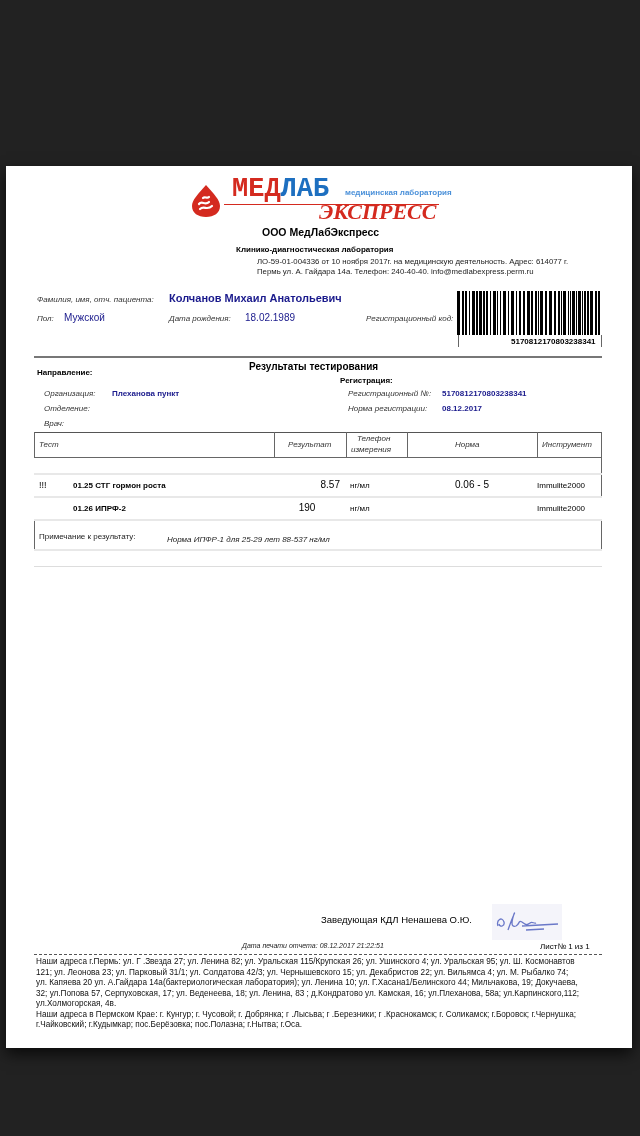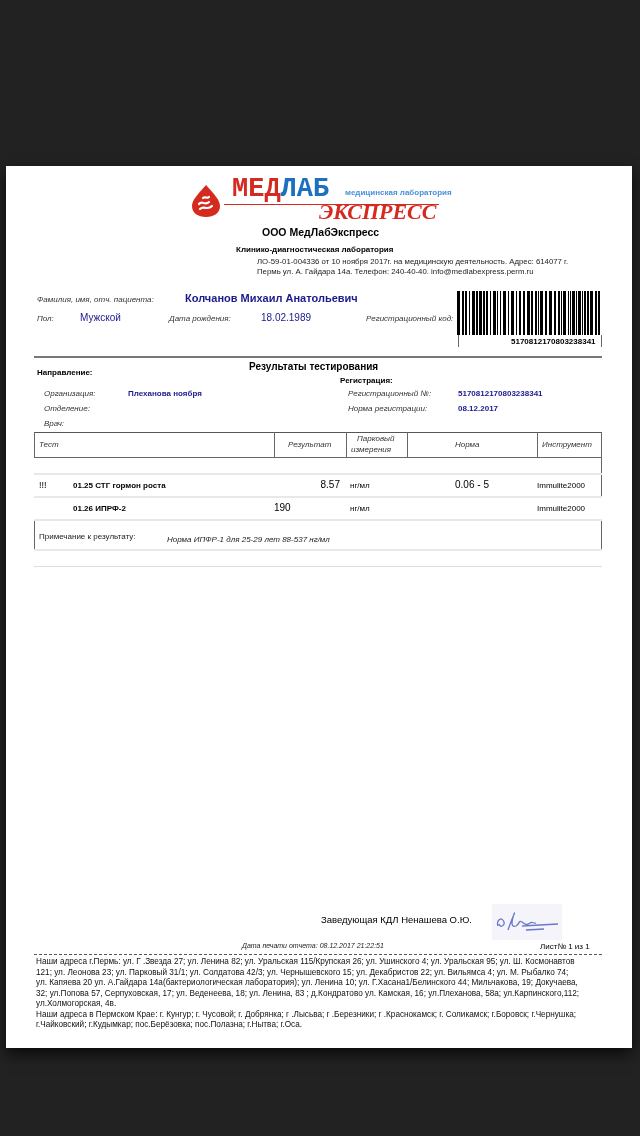--- a/index.html
+++ b/index.html
@@ -2,21 +2,21 @@
 <html><head>
 <meta charset="utf-8">
 <style>
   html, body { margin:0; padding:0; }
   body { width:640px; height:1136px; background:#222; position:relative; overflow:hidden;
          font-family:"Liberation Sans", sans-serif; color:#000; }
   .page { position:absolute; left:6px; top:166px; width:626px; height:882px; background:#fff;
           box-shadow:0 6px 14px rgba(0,0,0,0.7); }
   .abs { position:absolute; white-space:nowrap; }
   .lbl { font-style:italic; font-size:8px; color:#333; }
-  .blue { color:#1a1a8c;margin-left:16px; }
+  .blue { color:#1a1a8c; }
   .b { font-weight:bold; }
   .logo-text-med { position:absolute; left:226px; top:8px; font-family:Liberation Mono, monospace; font-weight:bold; font-size:27px; color:#d42a1f; letter-spacing:0px; }
   .logo-text-lab { color:#1d6fc0; }
   .logo-sub { position:absolute; left:339px; top:22px; font-size:8px; color:#4a90d9;font-weight:bold; }
   .logo-line { position:absolute; left:218px; top:38px; width:215px; height:1px; background:#d42a1f; }
   .logo-exp { position:absolute; left:313px; top:33px; font-family:"Liberation Serif", serif; font-style:italic; font-weight:bold; font-size:22px; color:#d42a1f; }
   .hr { position:absolute; left:28px; width:568px; height:2px; background:#777; }
   .hr-light { position:absolute; left:28px; width:568px; height:1px; background:#ddd; }
   .cell { position:absolute; font-size:8px; }
   .vline { position:absolute; width:1px; background:#666; }
@@ -102,21 +102,21 @@
     </div>
   <div class="vline" style="left:452px;top:169px;height:12px"></div>
   <div class="vline" style="left:595px;top:169px;height:12px"></div>
   <div class="abs b" style="left:505px;top:171px;font-size:8px">5170812170803238341</div>
 
   <div class="hr" style="top:190px"></div>
   <div class="abs b" style="left:243px;top:195px;font-size:10px">Результаты тестирования</div>
 
   <div class="abs b" style="left:31px;top:202px;font-size:8px">Направление:</div>
   <div class="abs lbl" style="left:38px;top:223px">Организация:</div>
-  <div class="abs b blue" style="left:106px;top:223px;font-size:8px">Плеханова ноября</div>
+  <div class="abs b blue" style="left:106px;top:223px;font-size:8px">Плеханова пункт</div>
   <div class="abs lbl" style="left:38px;top:238px">Отделение:</div>
   <div class="abs lbl" style="left:38px;top:253px">Врач:</div>
 
   <div class="abs b" style="left:334px;top:210px;font-size:8px">Регистрация:</div>
   <div class="abs lbl" style="left:342px;top:223px">Регистрационный №:</div>
   <div class="abs b blue" style="left:436px;top:223px;font-size:8px">5170812170803238341</div>
   <div class="abs lbl" style="left:342px;top:238px">Норма регистрации:</div>
   <div class="abs b blue" style="left:436px;top:238px;font-size:8px">08.12.2017</div>
 
   <div>
@@ -124,41 +124,41 @@
     <div class="hline" style="left:28px;top:291px;width:568px"></div>
     <div class="vline" style="left:28px;top:266px;height:26px"></div>
     <div class="vline" style="left:268px;top:266px;height:26px"></div>
     <div class="vline" style="left:340px;top:266px;height:26px"></div>
     <div class="vline" style="left:401px;top:266px;height:26px"></div>
     <div class="vline" style="left:531px;top:266px;height:26px"></div>
     <div class="vline" style="left:595px;top:266px;height:66px"></div>
 
     <div class="cell lbl" style="left:33px;top:274px">Тест</div>
     <div class="cell lbl" style="left:282px;top:274px">Результат</div>
-    <div class="cell lbl" style="left:351px;top:268px">Парковый</div>
+    <div class="cell lbl" style="left:351px;top:268px">Телефон</div>
     <div class="cell lbl" style="left:345px;top:279px">измерения</div>
     <div class="cell lbl" style="left:449px;top:274px">Норма</div>
     <div class="cell lbl" style="left:536px;top:274px">Инструмент</div>
 
     <div class="hgrey" style="left:28px;top:307px;width:568px"></div>
 
     <div>
       <div class="cell" style="left:33px;top:314px;font-size:9px">!!!</div>
       <div class="cell b" style="left:67px;top:315px">01.25 СТГ гормон роста</div>
       <div class="cell" style="left:268px;width:66px;text-align:right;top:313px;font-size:10px">8.57</div>
       <div class="cell" style="left:344px;top:315px">нг/мл</div>
       <div class="cell" style="left:401px;width:130px;text-align:center;top:313px;font-size:10px">0.06 - 5</div>
       <div class="cell" style="left:531px;top:315px">Immulite2000</div>
     </div>
     <div class="hgrey" style="left:28px;top:330px;width:568px"></div>
 
     <div>
       <div class="cell" style="left:33px;top:337px;font-size:9px"></div>
       <div class="cell b" style="left:67px;top:338px">01.26 ИПРФ-2</div>
-      <div class="cell" style="left:268px;width:66px;text-align:left;top:336px;font-size:10px">190</div>
+      <div class="cell" style="left:268px;width:66px;text-align:center;top:336px;font-size:10px">190</div>
       <div class="cell" style="left:344px;top:338px">нг/мл</div>
       <div class="cell" style="left:401px;width:130px;text-align:center;top:336px;font-size:10px"></div>
       <div class="cell" style="left:531px;top:338px">Immulite2000</div>
     </div>
     <div class="hgrey" style="left:28px;top:353px;width:568px"></div>
 
     <div class="vline" style="left:28px;top:355px;height:28px"></div>
     <div class="vline" style="left:595px;top:355px;height:28px"></div>
     <div class="cell" style="left:33px;top:366px;font-size:8px;color:#222">Примечание к результату:</div>
     <div class="cell" style="left:161px;top:369px;font-size:8px;font-style:italic;color:#222">Норма ИПФР-1 для 25-29 лет 88-537 нг/мл</div>

